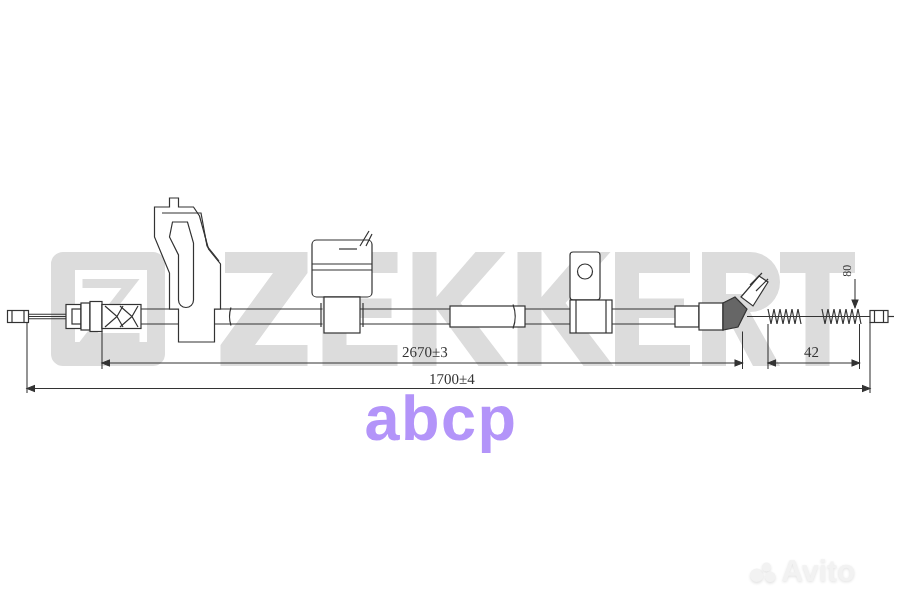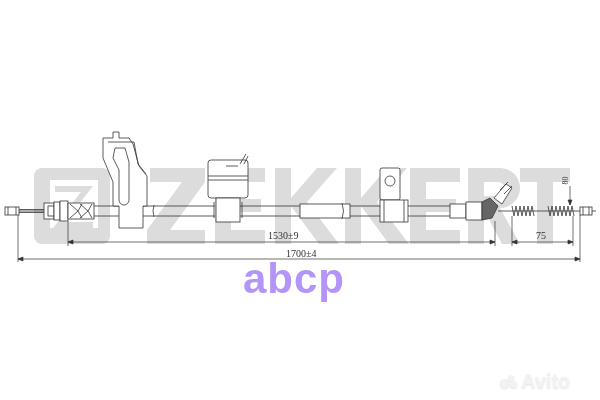--- a/index.html
+++ b/index.html
@@ -127,23 +127,23 @@
       <line x1="512" y1="216" x2="512" y2="246"></line>
       <line x1="573" y1="216" x2="573" y2="246"></line>
       <line x1="512" y1="242" x2="573" y2="242"></line>
       <path d="M512 242 l5 -2 v4 z M573 242 l-5 -2 v4 z"></path>
 
       <line x1="570" y1="186" x2="570" y2="205"></line>
       <path d="M570 205 l-2 -5 h4 z"></path>
     </g>
   </svg>
 
-  <span class="dim-label" style="left:268px; top:230px;">1530±9</span>
+  <span class="dim-label" style="left:268px; top:230px;">2670±3</span>
   <span class="dim-label" style="left:286px; top:248px;">1700±4</span>
-  <span class="dim-label" style="left:536px; top:230px;">75</span>
+  <span class="dim-label" style="left:536px; top:230px;">42</span>
   <span class="dim-label" style="left:561px; top:176px; transform: rotate(-90deg); font-size:8px;">80</span>
 
   <span class="watermark-abcp" style="left:243px; top:255px;">abcp</span>
 
   <div style="position:absolute; left:500px; top:370px; display:flex; align-items:center; gap:3px;">
     <span style="position:relative; width:18px; height:14px; display:inline-block;">
       <span style="position:absolute; left:0; top:4px; width:9px; height:9px; border-radius:50%; background:#f2f2f2; box-shadow:0 1px 2px rgba(0,0,0,0.12);"></span>
       <span style="position:absolute; left:8px; top:0; width:6px; height:6px; border-radius:50%; background:#f2f2f2; box-shadow:0 1px 2px rgba(0,0,0,0.12);"></span>
       <span style="position:absolute; left:10px; top:6px; width:7px; height:7px; border-radius:50%; background:#f2f2f2; box-shadow:0 1px 2px rgba(0,0,0,0.12);"></span>
     </span>

